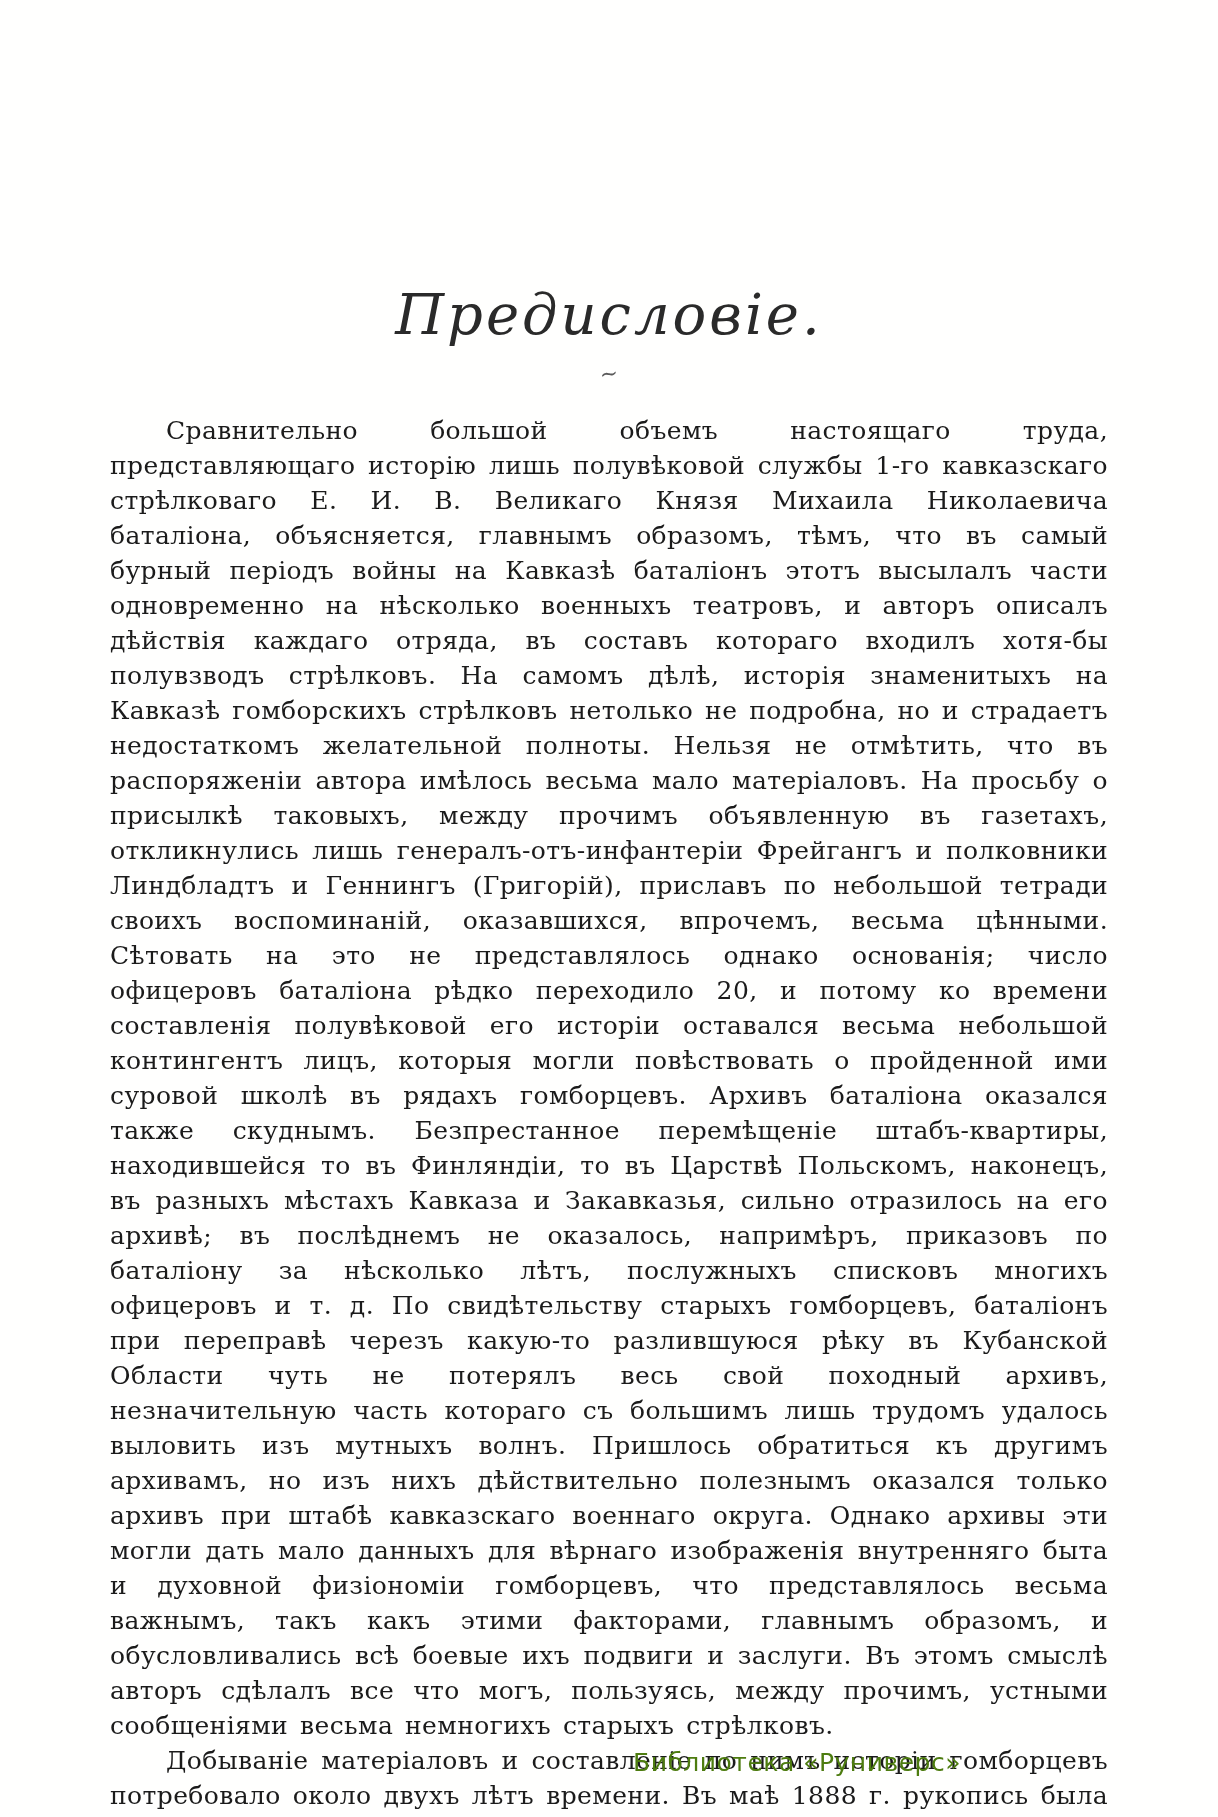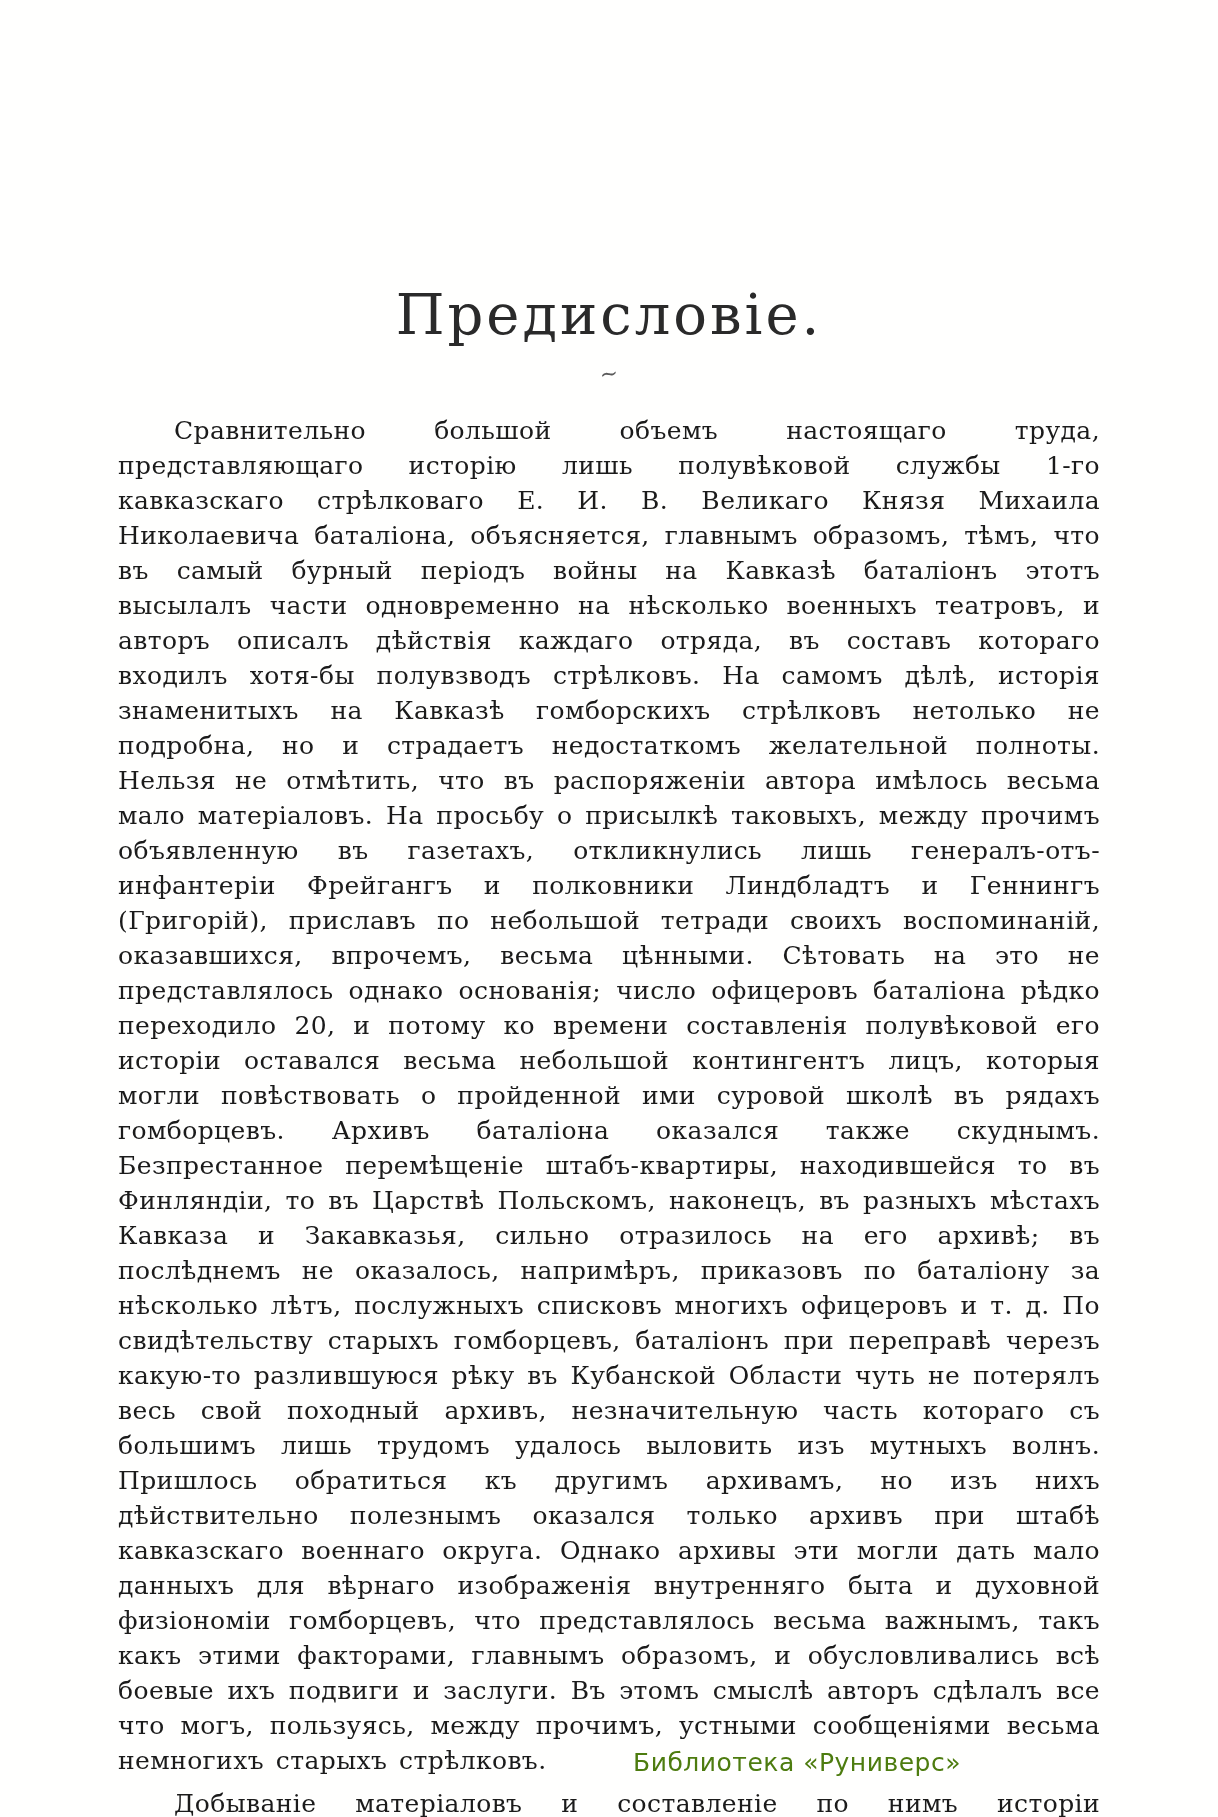--- a/index.html
+++ b/index.html
@@ -20,20 +20,21 @@
   }
   .title {
     margin: 0;
     padding-top: 282px;
     text-align: center;
     font-family: "DejaVu Serif", serif;
     font-weight: normal;
     font-size: 56px;
     letter-spacing: 3px;
     color: #2a2a2a;
+    font-style: italic;
   }
   .ornament {
     text-align: center;
     margin-top: 14px;
     height: 26px;
     font-size: 22px;
     color: #5a5a5a;
     transform: rotate(-8deg);
     letter-spacing: 0;
   }
@@ -41,21 +42,21 @@
     width: 998px;
     margin: 26px auto 0 auto;
     font-size: 25px;
     line-height: 35px;
     text-align: justify;
     letter-spacing: 0.4px;
     word-spacing: 3.5px;
     color: #1b1b1b;
   }
   .para {
-    margin: 8px;
+    margin: 0;
     text-indent: 56px;
   }
   .watermark {
     position: absolute;
     left: 633px;
     top: 1748px;
     font-family: "DejaVu Sans", sans-serif;
     font-size: 25px;
     color: #4d7c0f;
     letter-spacing: 0.5px;

